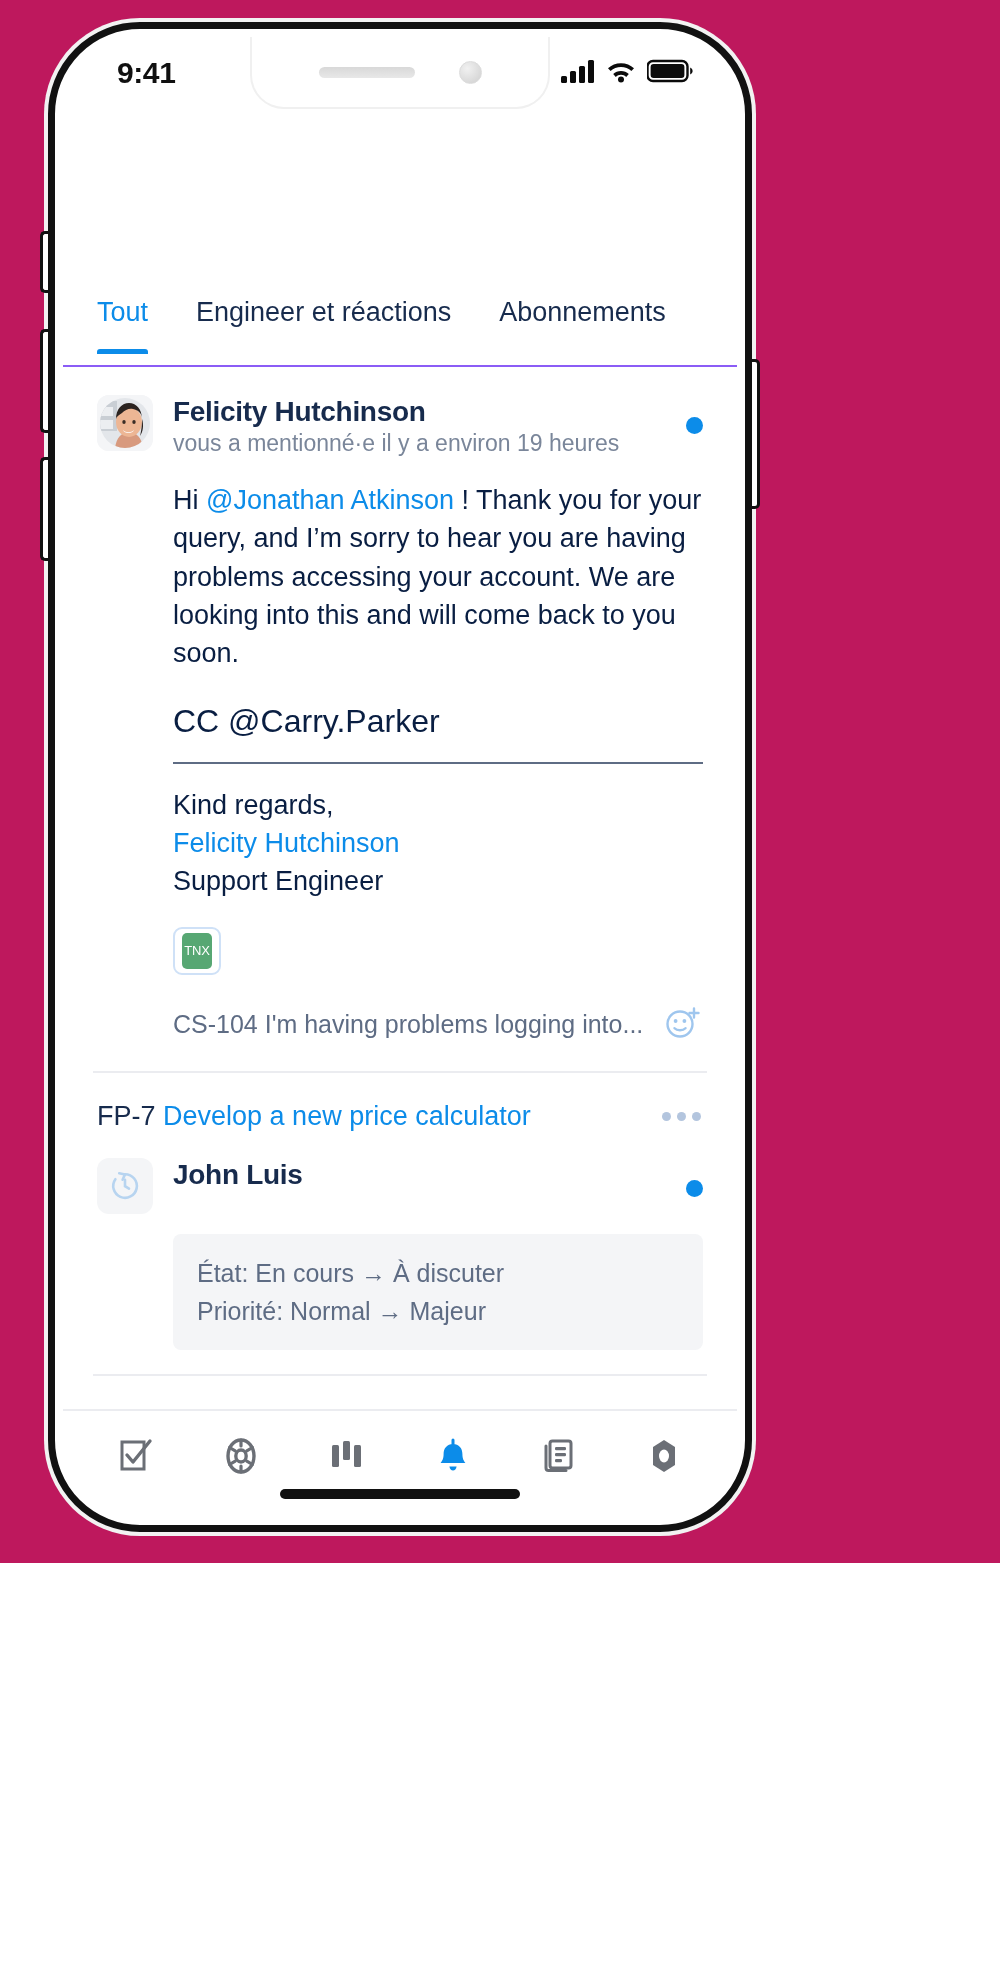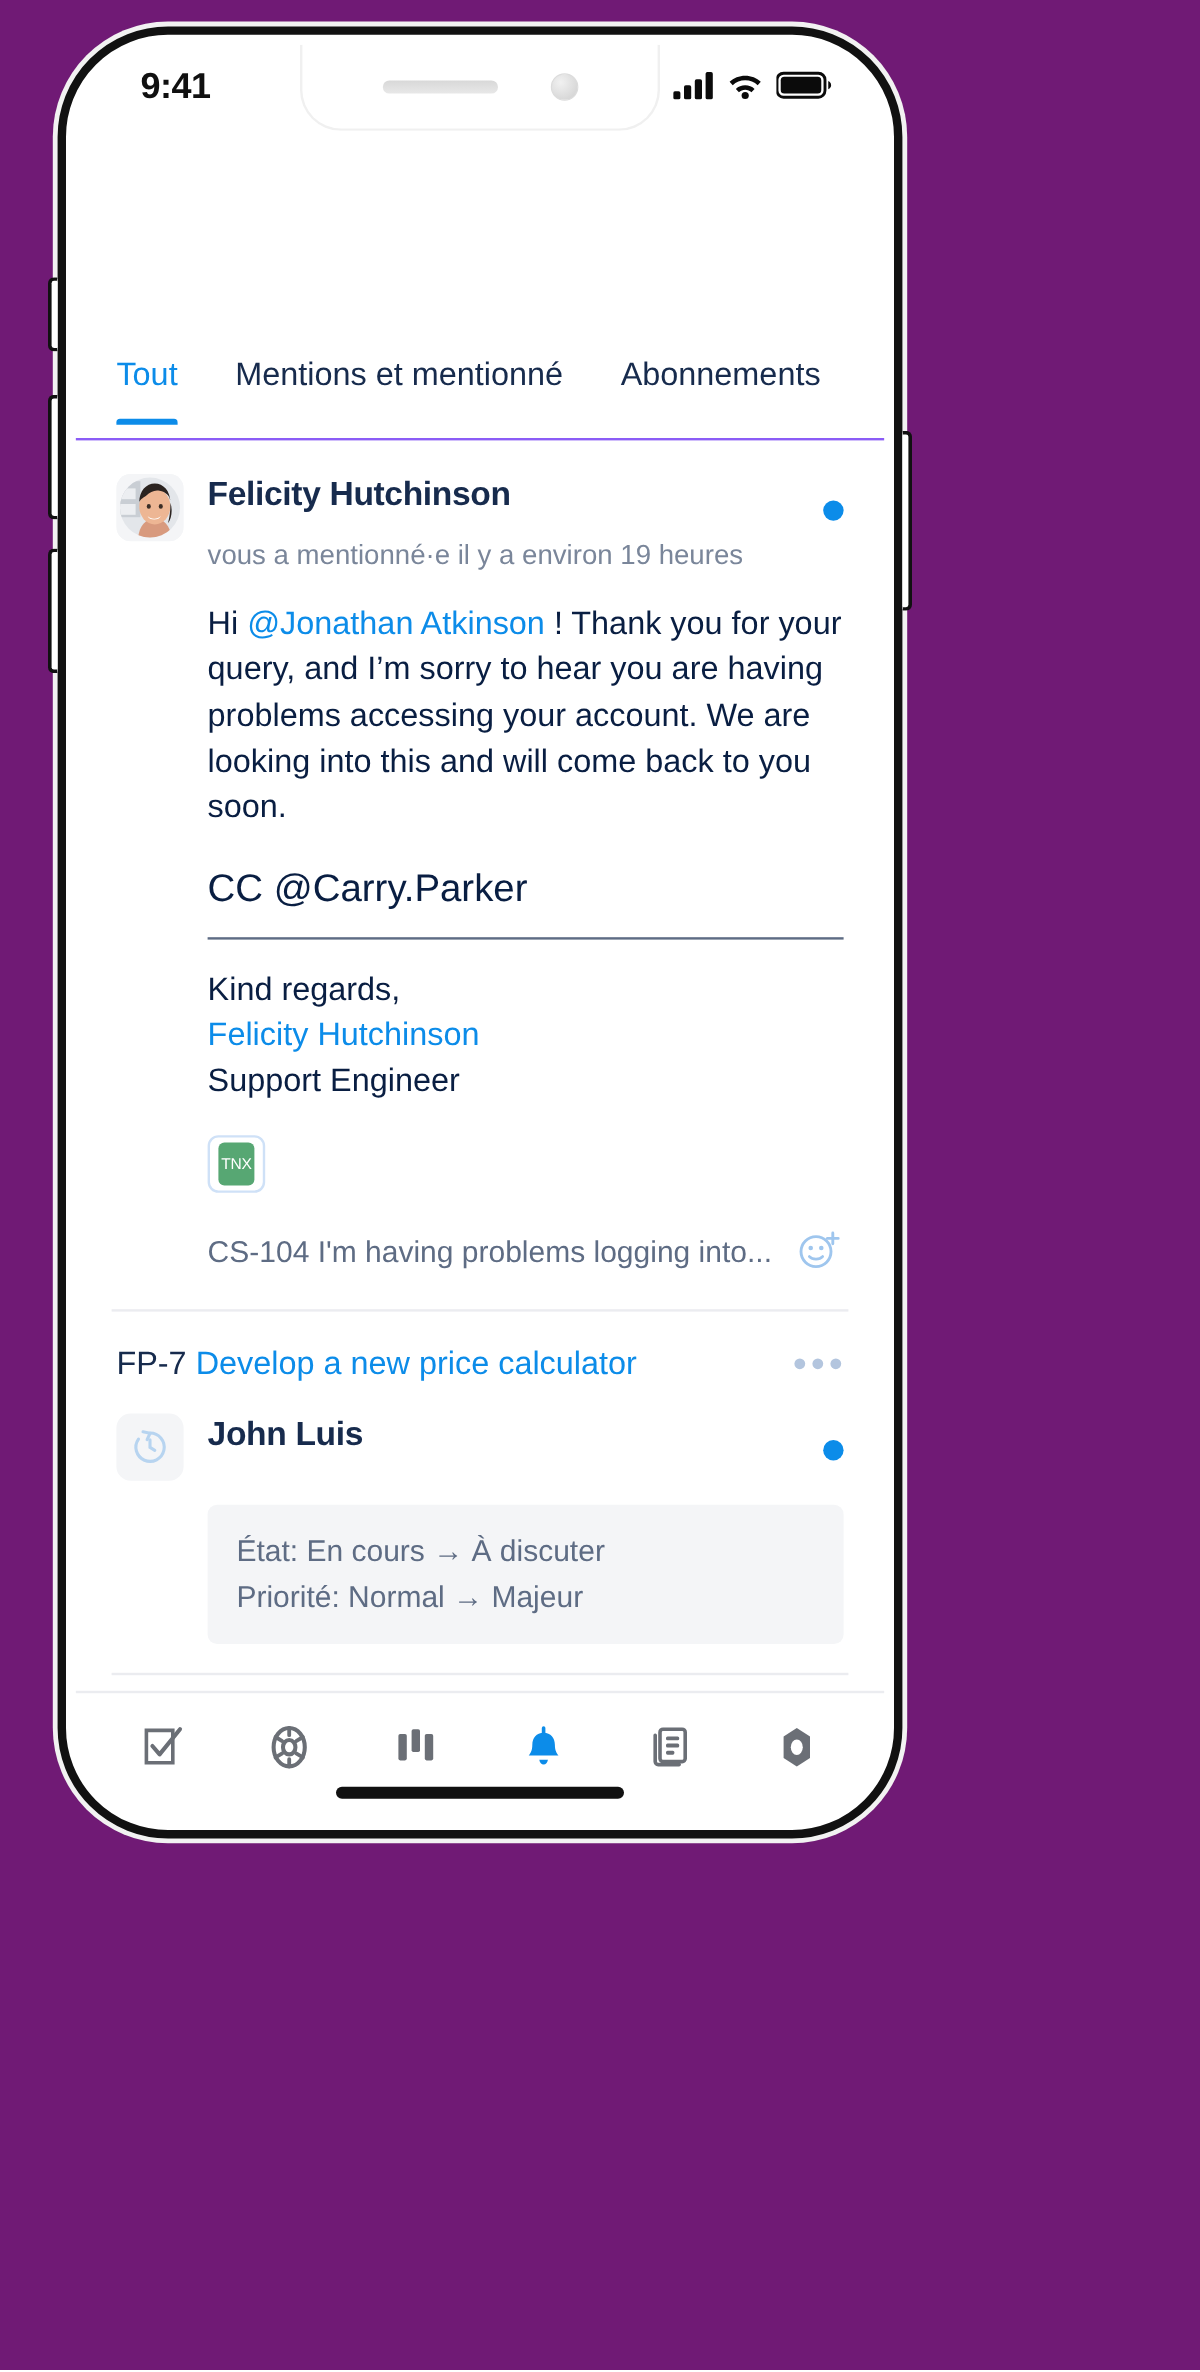--- a/index.html
+++ b/index.html
@@ -9,22 +9,22 @@
     height: 1977px;
     background: #ffffff;
     font-family: "Liberation Sans", sans-serif;
     overflow: hidden;
   }
 
   
   #stage {
     position: relative;
     width: 1000px;
-    height: 1975px;
-    background: #701a75;
+    height: 1563px;
+    background: #be185d;
   }
 
   .phone-frame {
     position: absolute;
     left: 48px;
     top: 22px;
     width: 704px;
     height: 1510px;
     border: 7px solid #111111;
     border-radius: 92px;
@@ -232,21 +232,21 @@
     font-size: 28px;
     font-weight: bold;
     color: #172b4d;
     line-height: 1.22;
     letter-spacing: -0.3px;
   }
   .notif-sub {
     font-size: 23px;
     color: #7a869a;
     line-height: 1.3;
-    margin-top: 19px;
+    margin-top: 0;
   }
   .unread-dot {
     width: 17px; height: 17px;
     border-radius: 50%;
     background: #0c8ce9;
     flex: 0 0 17px;
     margin-top: 22px;
   }
 
   
@@ -433,21 +433,21 @@
               <rect x="3.6" y="5" width="33.8" height="14" rx="3" fill="#0b0b0b"></rect>
               <path d="M43.2 8.6c1.6 0.8 2.4 2 2.4 3.4s-0.8 2.6-2.4 3.4z" fill="#0b0b0b"></path>
             </svg>
           </span>
         </div>
       </div>
 
 
       <div class="tabs">
         <div class="tab active">Tout</div>
-        <div class="tab">Mentions et mentionné</div>
+        <div class="tab">Engineer et réactions</div>
         <div class="tab">Abonnements</div>
       </div>
 
       <div class="feed">
 
         <div class="card">
 
           <div class="notif-head">
             <div class="avatar-photo">
               <svg width="56" height="56" viewBox="0 0 56 56">

